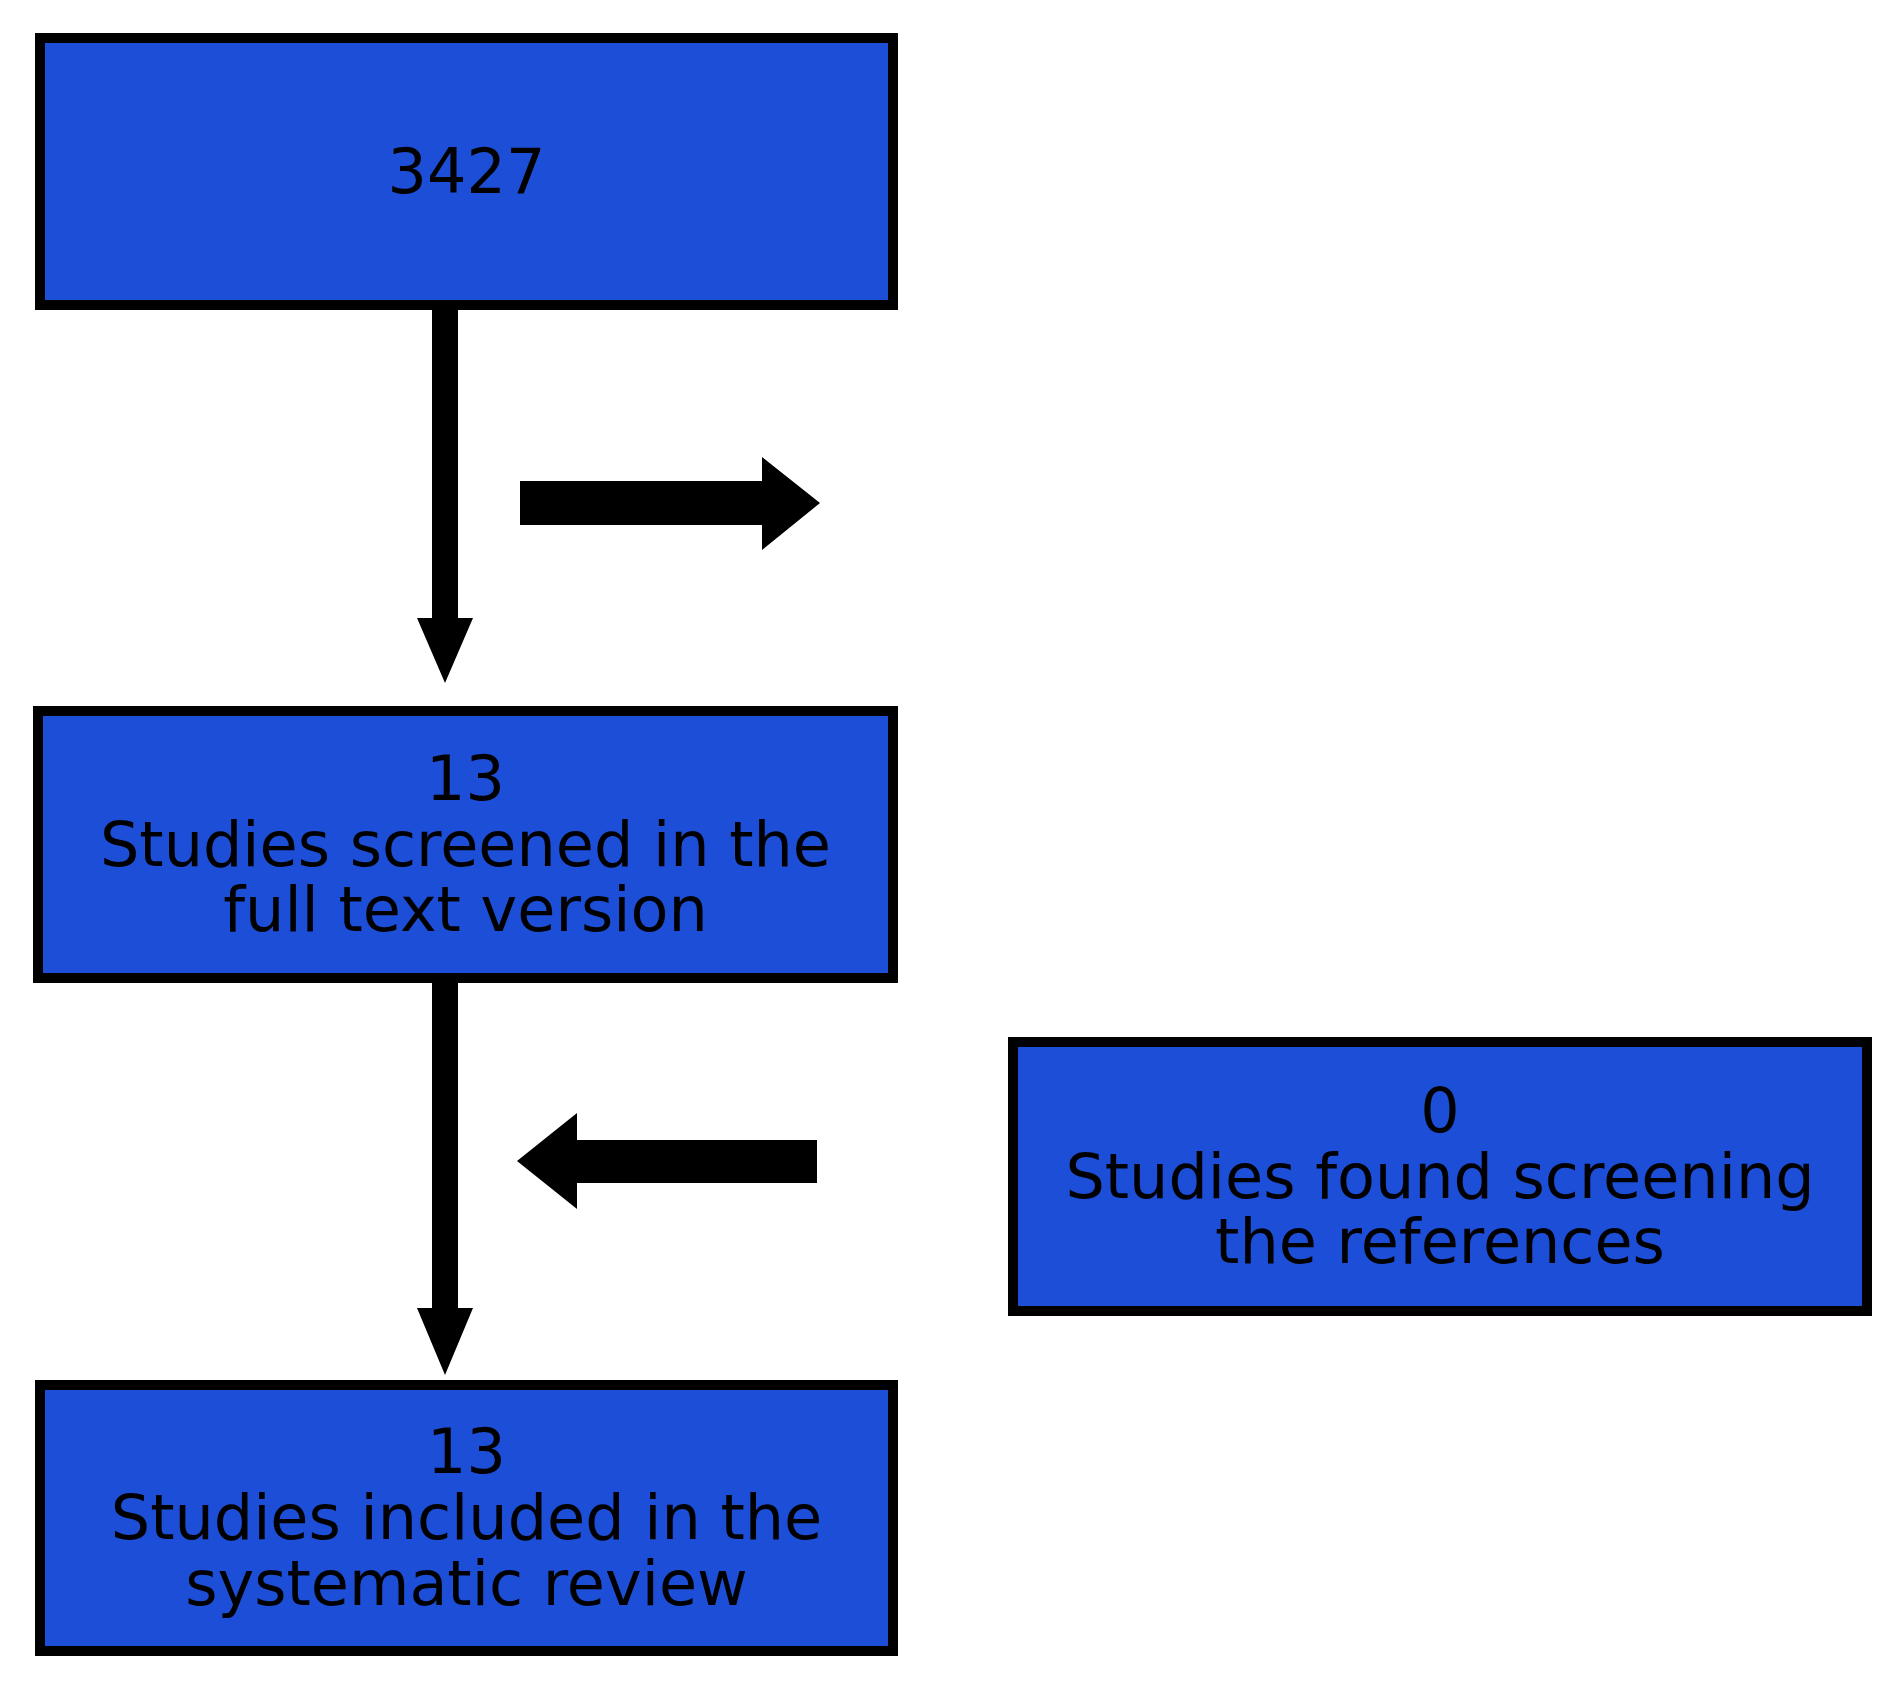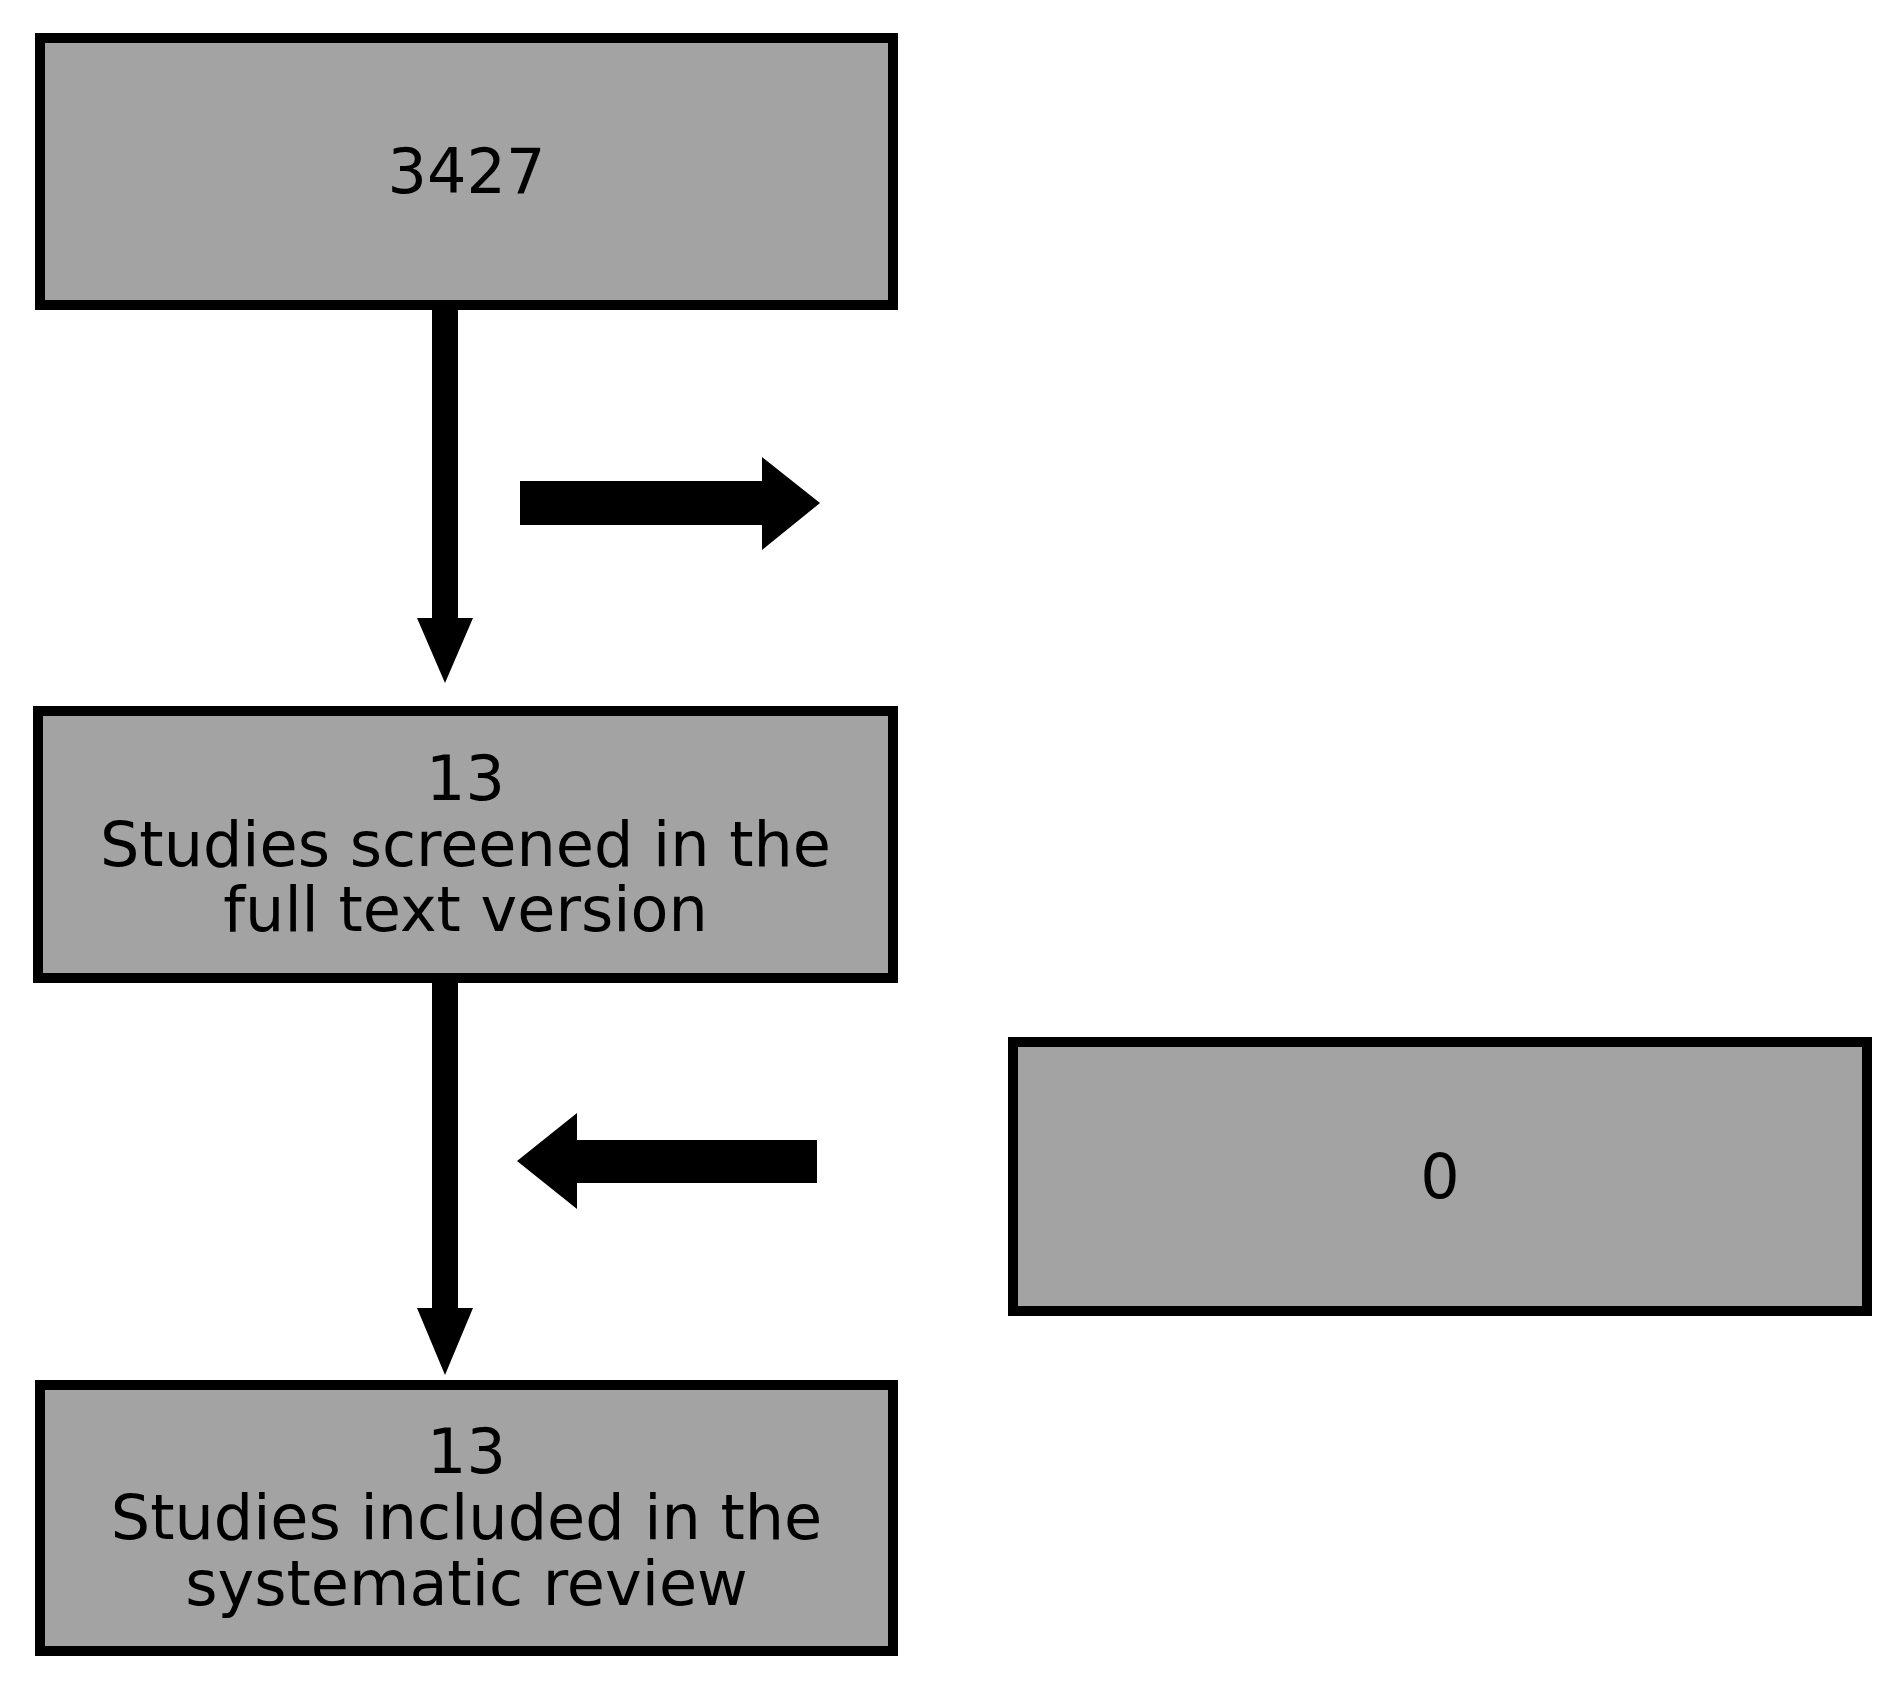--- a/index.html
+++ b/index.html
@@ -14,21 +14,21 @@
   #diagram-root {
     position: relative;
     width: 1902px;
     height: 1691px;
     background: #ffffff;
     overflow: hidden;
   }
   .flow-box {
     position: absolute;
     box-sizing: border-box;
-    background: #a3a3a3;
+    background: #1d4ed8;
     border: 10px solid #000000;
     display: flex;
     flex-direction: column;
     align-items: center;
     justify-content: center;
     text-align: center;
     color: #000000;
   }
   .box-count {
     font-size: 62px;
@@ -87,20 +87,22 @@
 
 
   <div class="flow-box" id="box-studies-screened">
     <div class="box-count">13</div>
     <div class="box-label">Studies screened in the
 full text version</div>
   </div>
 
   <div class="flow-box" id="box-studies-found">
     <div class="box-count">0</div>
+    <div class="box-label">Studies found screening
+the references</div>
   </div>
 
   <div class="flow-box" id="box-studies-included">
     <div class="box-count">13</div>
     <div class="box-label">Studies included in the
 systematic review</div>
   </div>
 
   <svg class="arrow-svg" id="arrow-down-top" viewBox="0 0 90 380" aria-hidden="true">
     <polygon class="arrow-shape" points="32,0 58,0 58,308 73,308 45,373 17,308 32,308"></polygon>

